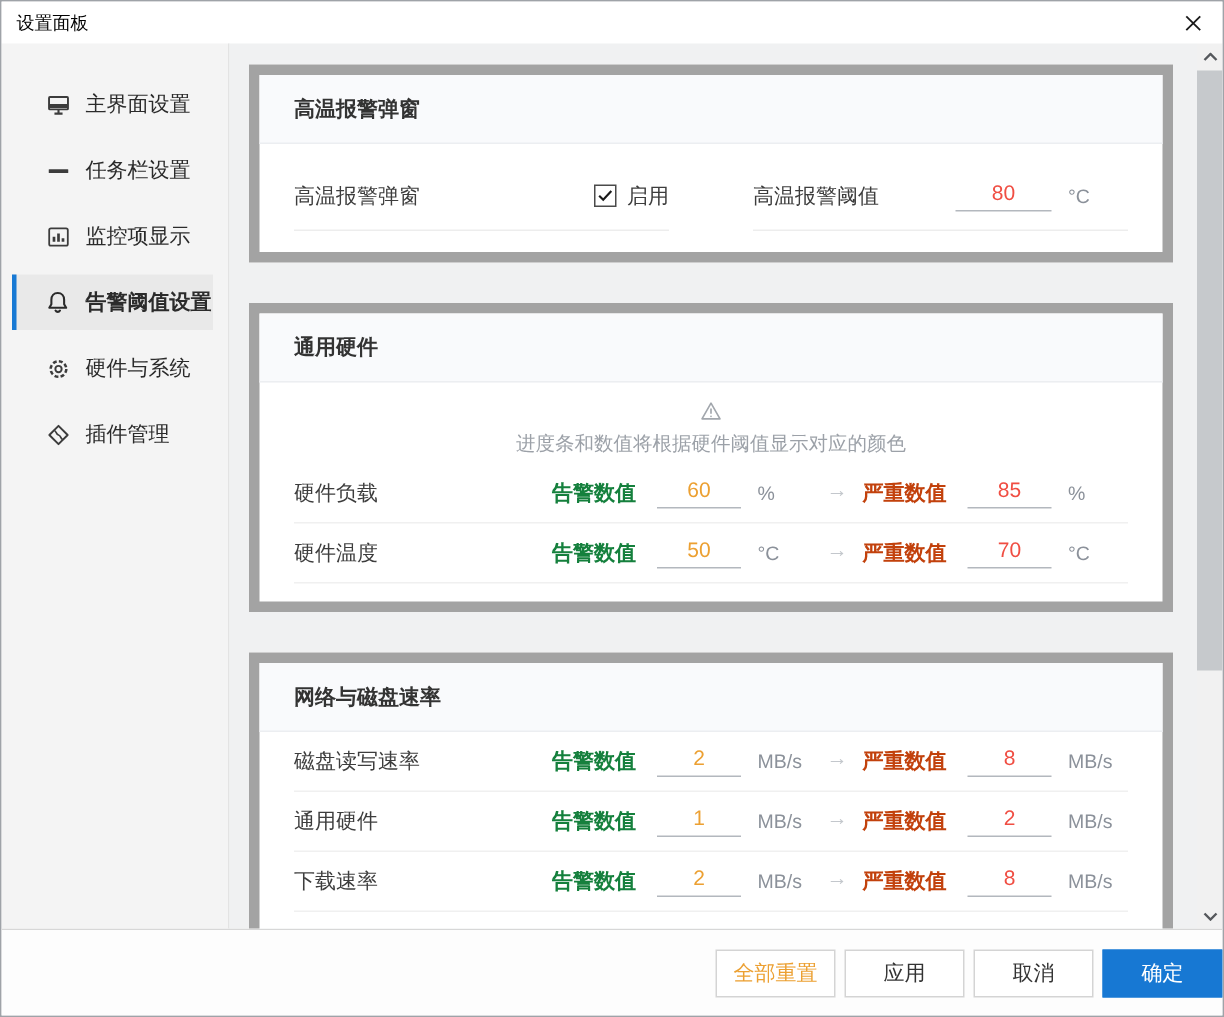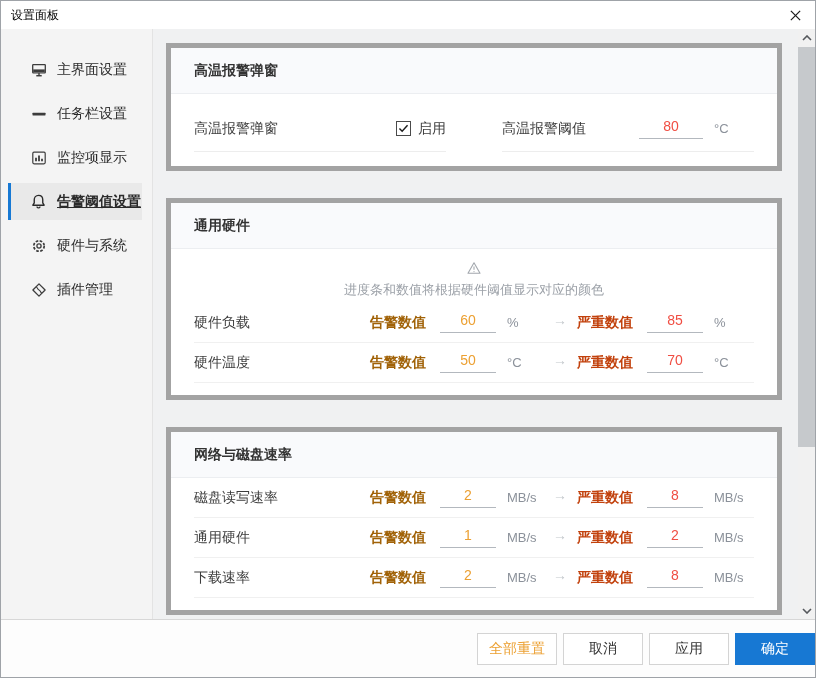--- a/index.html
+++ b/index.html
@@ -13,40 +13,40 @@
   .titlebar { height:28px; display:flex; align-items:center; padding:0 9px 0 10px; background:#fff;gap:10px; }
   .titlebar .title { font-size:12px; color:#000; }
   .close-btn { margin-left:auto; width:22px; height:22px; display:flex; align-items:center; justify-content:center; cursor:pointer; }
   
   .body { display:flex; height:590px; }
   .sidebar { width:152px; background:#f4f4f4; border-right:1px solid #e3e3e3; padding-top:22px; flex:none; }
   .side-item {
     height:37px; margin:0 10px 7px 7px; display:flex; align-items:center; gap:10px;
     padding-left:19px; border-left:3px solid transparent; font-size:14px; color:#2b2b2b; cursor:pointer;
   }
-  .side-item.selected { background:#e9e9e9; border-left-color:#1779d4; font-weight:bold;text-decoration:underline; }
+  .side-item.selected { background:#e9e9e9; border-left-color:#1779d4; font-weight:bold; }
   .side-item .icn { width:17px; height:17px; display:flex; align-items:center; justify-content:center; flex:none; }
   
   .main { flex:1; background:#f0f1f2; padding:14px 16px 0 13px; overflow:hidden; }
-  .card { background:#fff; border:5px solid #a3a3a3; margin-bottom:27px; }
+  .card { background:#fff; border:7px solid #a3a3a3; margin-bottom:27px; }
   .card-header { padding:14px 23px 13px; font-size:14px; font-weight:bold; color:#333; background:#f9fafc; border-bottom:1px solid #eceef1; }
   .card-body { padding:0 23px; }
   .form-pair { display:flex; gap:56px; padding:12px 0 14px; }
   .form-item { flex:1; display:flex; align-items:center; height:46px; border-bottom:1px solid #ededed; }
   .f-label { font-size:14px; color:#3d3d3d; flex:1; }
   .checkbox { width:15px; height:15px; border:1px solid #4a4a4a; background:#fff; display:flex; align-items:center; justify-content:center; cursor:pointer; flex:none; }
   .check-text { font-size:14px; color:#3d3d3d; margin-left:7px; }
   .value-input { width:64px; text-align:center; font-size:14px; border-bottom:1px solid #b3b8be; padding-bottom:4px; cursor:text; }
   .val-red { color:#f04e43; }
   .val-orange { color:#eca032; }
   .unit { font-size:13px; color:#8b919a; width:40px; margin-left:11px; }
   .notice { display:flex; align-items:center; gap:6px; padding:12px 0 4px; font-size:13px; color:#9ca1a8;flex-direction:column; }
   .th-row { display:flex; align-items:center; height:40px; border-bottom:1px solid #f0f0f0; }
   .th-row .f-label { flex:1; }
-  .w-label { font-size:14px; font-weight:bold; color:#a16207; margin-right:14px; }
+  .w-label { font-size:14px; font-weight:bold; color:#15803d; margin-right:14px; }
   .c-label { font-size:14px; font-weight:bold; color:#c2410c; margin-right:14px; }
   .th-row .value-input { width:56px; }
   .arrow { color:#c3c7cc; font-size:14px; margin:0 10px 6px 6px; }
   .pad-rows { padding-bottom:12px; }
   .rows-top-pad { padding-top:0; }
   
   .scrollbar { width:17px; background:#f1f1f1; flex:none; display:flex; flex-direction:column; }
   .sb-btn { height:17px; display:flex; align-items:center; justify-content:center; cursor:pointer; flex:none; }
   .sb-thumb { background:#c6c9cc; height:400px; margin-top:1px; cursor:pointer; flex:none; }
   .sb-track { flex:1; cursor:pointer; }
@@ -245,18 +245,18 @@
         <svg width="10" height="6" viewBox="0 0 10 6" fill="none" stroke="#55585c" stroke-width="1.6">
             <path d="M1 1 L5 5 L9 1"></path>
           </svg>
       </div>
     </div>
 
   </div>
 
   <div class="footer">
     <div class="btn btn-reset">全部重置</div>
+    <div class="btn">应用</div>
     <div class="btn">取消</div>
-    <div class="btn">应用</div>
     <div class="btn btn-primary">确定</div>
   </div>
 
 </div>
 
 </body></html>

